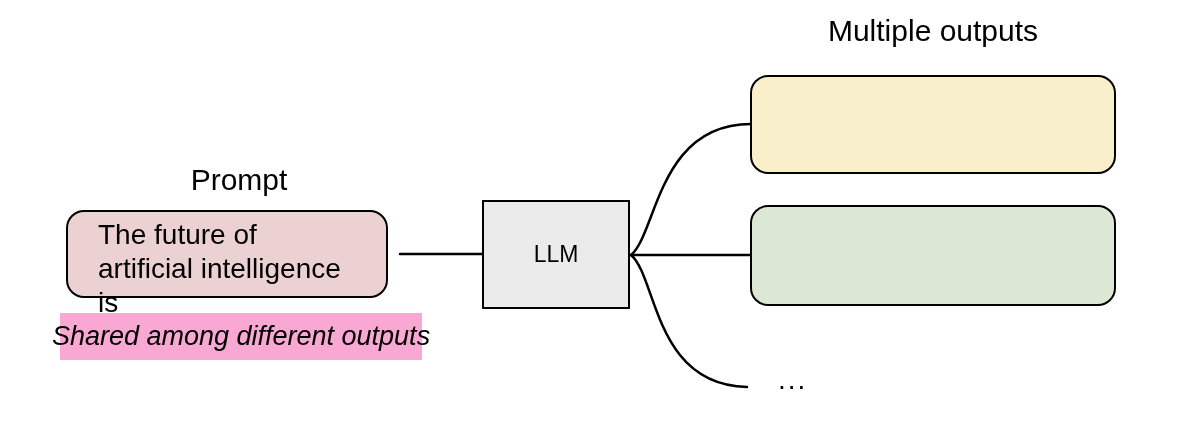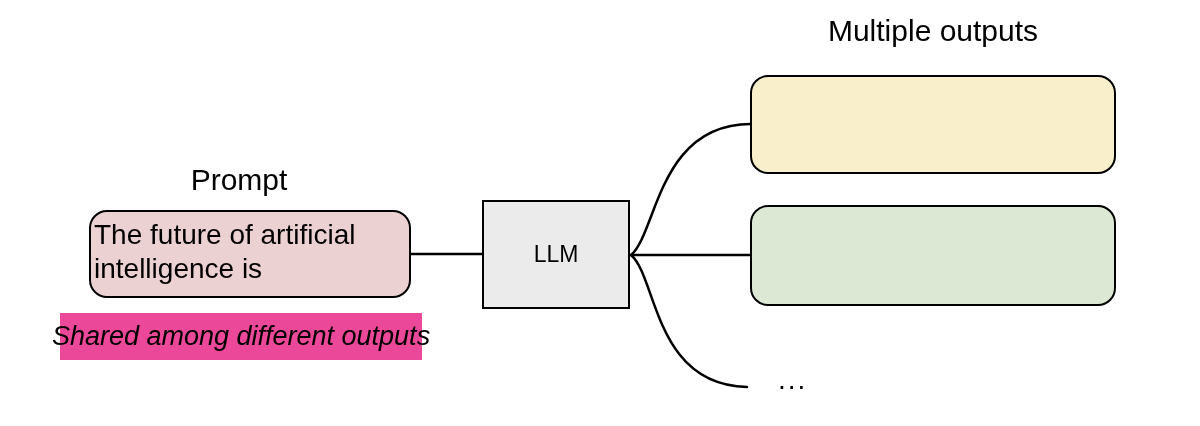--- a/index.html
+++ b/index.html
@@ -51,25 +51,25 @@
   .box {
     position: absolute;
     box-sizing: border-box;
     border: 2.5px solid #000000;
     color: #000000;
   }
   .rounded {
     border-radius: 18px;
   }
   .prompt-box {
-    left: 89px;
+    left: 66px;
     top: 210px;
     width: 322px;
     height: 88px;
-    padding: 6px 3px;
+    padding: 6px 30px;
     font-size: 28px;
     line-height: 34px;
   }
   .note {
     position: absolute;
     left: 60px;
     top: 313px;
     width: 362px;
     height: 47px;
     display: flex;
@@ -123,21 +123,21 @@
       <path d="M 631 255 C 657 233, 658 124, 751 124"></path>
       <line x1="631" y1="255" x2="751" y2="255"></line>
       <path d="M 631 255 C 657 277, 654 385, 747 387"></path>
     </g>
   </svg>
 
   <div class="label prompt-label">Prompt</div>
 
   <div class="box rounded prompt-box" style="background-color: rgb(236, 209, 210);">The future of artificial intelligence is</div>
 
-  <div class="note" style="background-color: #ec4899;">Shared among different outputs</div>
+  <div class="note" style="background-color: #f9a8d4;">Shared among different outputs</div>
 
   <div class="box llm-box" style="background-color: rgb(235, 235, 235);">LLM</div>
 
   <div class="label outputs-label">Multiple outputs</div>
 
   <div class="box rounded output-box-1" style="background-color: rgb(249, 239, 203);"></div>
 
   <div class="box rounded output-box-2" style="background-color: rgb(221, 232, 212);"></div>
 
   <div class="ellipsis">...</div>

